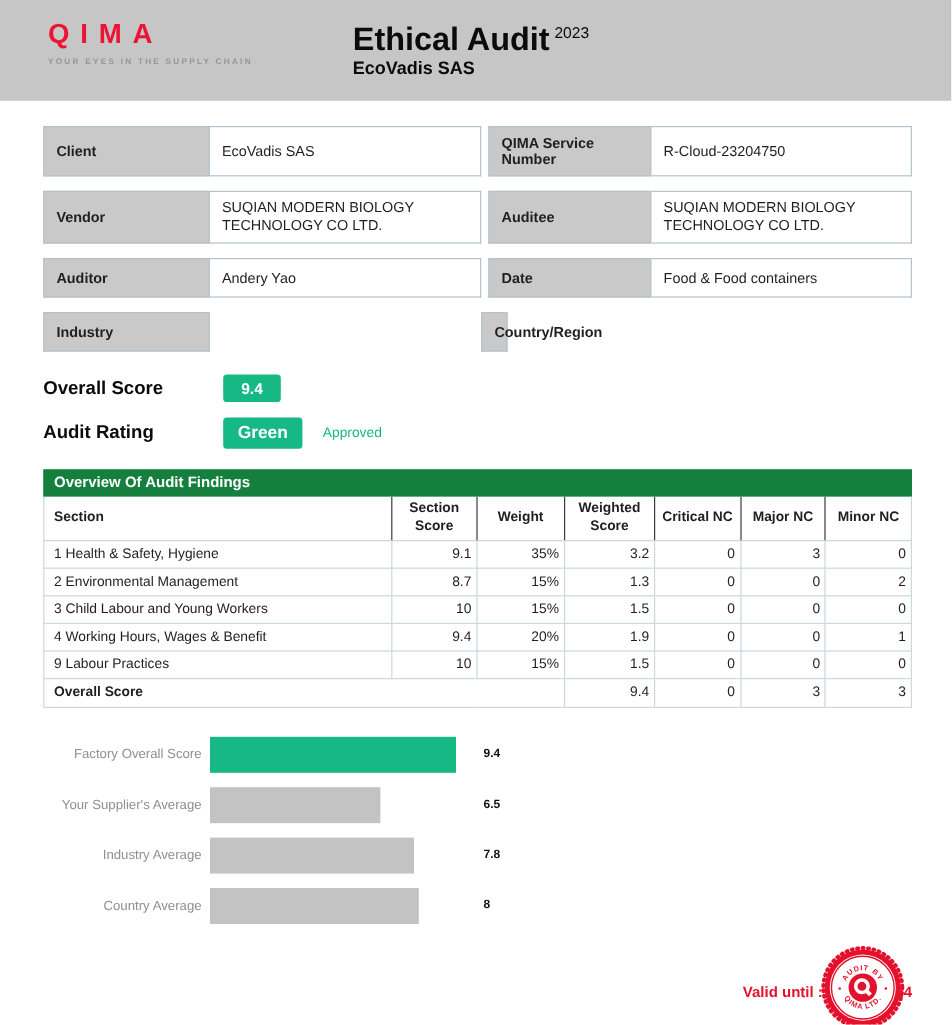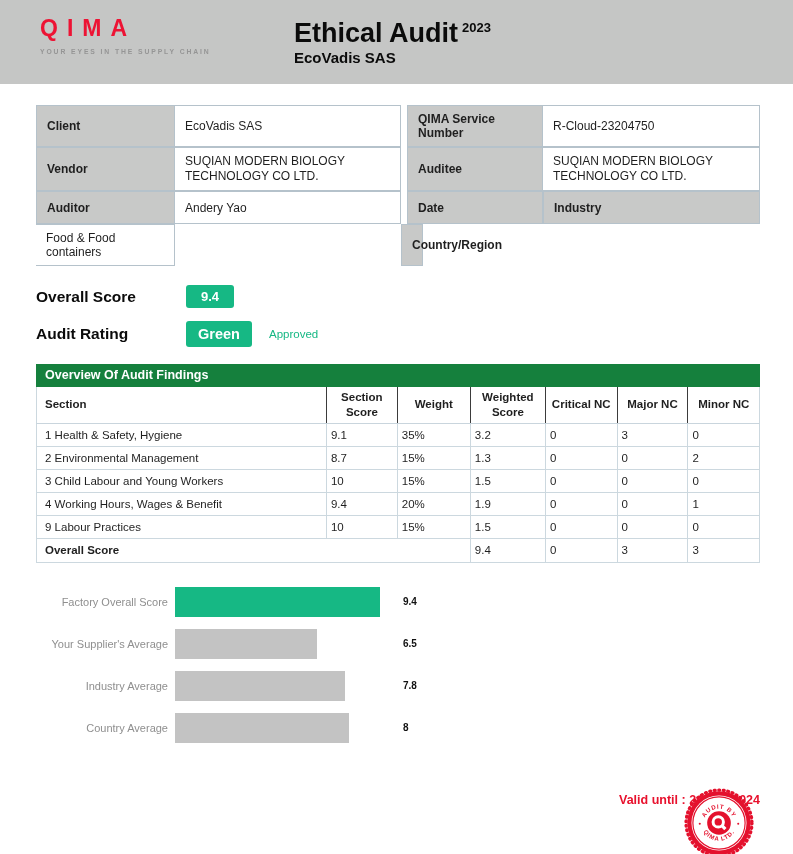--- a/index.html
+++ b/index.html
@@ -6,28 +6,28 @@
   .page{position:relative;width:793px;height:854px;background:#ffffff;
         font-family:"Liberation Sans", sans-serif;color:#1f1f1f;overflow:hidden;}
 
   
   .top-banner{position:relative;height:84px;background:#c5c6c5;}
   .logo-block{position:absolute;left:40px;top:13px;}
   .logo-text{color:#ed1334;font-size:23px;font-weight:700;letter-spacing:9px;line-height:30px;}
   .logo-tagline{margin-top:5px;color:#959595;font-size:6.8px;font-weight:700;letter-spacing:1.9px;}
   .title-block{position:absolute;left:294px;top:13px;}
   .doc-title{font-size:27px;font-weight:900;line-height:30px;color:#0b0b0b;}
-  .doc-title sup{font-size:13px;font-weight:700;vertical-align:super;margin-left:4px;}
+  .doc-title sup{font-size:13px;font-weight:400;vertical-align:super;margin-left:4px;}
   .doc-subtitle{font-size:15px;font-weight:700;color:#0b0b0b;margin-top:1px;}
 
   .content{padding:0 33px 0 36px;}
 
   
   .info-table{margin-top:21px;display:grid;grid-template-columns:139px 226px 6px 136px 217px;
-              row-gap:0;font-size:12px;}
+              row-gap:12px;font-size:12px;}
   .info-cell{display:flex;align-items:center;padding:6px 10px;min-height:19px;
              border:1px solid #b5c2cb;background:#fff;}
   .info-cell.lbl{background:#c8c9c8;font-weight:700;}
   .info-cell.val{border-left:0;}
   .info-spacer{background:transparent;}
   .info-cell .wrapbox{max-width:200px;line-height:1.25;}
 
   
   .score-block{margin-top:19px;}
   .score-row{display:flex;align-items:center;margin-bottom:13px;}
@@ -41,21 +41,21 @@
   .findings{margin-top:17px;}
   .findings-banner{background:#15803d;color:#fff;font-size:12.5px;font-weight:700;
                    padding:4px 9px;height:15px;line-height:15px;}
   table.findings-table{width:100%;border-collapse:collapse;font-size:11.5px;}
   .findings-table th{font-weight:700;text-align:center;padding:3px 4px;height:28px;
                      border-right:1px solid #3b3b3b;border-bottom:1px solid #c9d5dd;
                      border-top:0;background:#fff;line-height:1.3;}
   .findings-table th:first-child{text-align:left;padding-left:8px;}
   .findings-table th:last-child{border-right:1px solid #ccd8df;}
   .findings-table th.edge-l{border-left:1px solid #ccd8df;}
-  .findings-table td{border:1px solid #ccd8df;text-align:left;height:20px;padding:1px 4px;}
+  .findings-table td{border:1px solid #ccd8df;text-align:right;height:20px;padding:1px 4px;}
   .findings-table td.sec{text-align:left;padding-left:8px;}
   .findings-table tr.total td{height:21px;}
   .findings-table tr.total td.sec{font-weight:700;}
   col.c0{width:40.1%;} col.c1{width:9.8%;} col.c2{width:10.1%;} col.c3{width:10.4%;}
   col.c4{width:9.9%;} col.c5{width:9.8%;} col.c6{width:9.9%;}
 
   
   .chart{margin-top:24px;}
   .chart-row{display:flex;align-items:center;height:30px;margin-bottom:12px;}
   .chart-label{width:132px;text-align:right;color:#8f8f8f;font-size:11px;padding-right:7px;flex:none;}
@@ -101,22 +101,22 @@
       <div class="info-cell lbl">Auditee</div>
       <div class="info-cell val">
           <span class="wrapbox">SUQIAN MODERN BIOLOGY TECHNOLOGY CO LTD.</span>
         </div>
 
       <div class="info-cell lbl">Auditor</div>
       <div class="info-cell val">Andery Yao</div>
       <div class="info-spacer"></div>
       <div class="info-cell lbl">Date</div>
 
+      <div class="info-cell val">Food &amp; Food containers</div>
       <div class="info-cell lbl">Industry</div>
-      <div class="info-cell val">Food &amp; Food containers</div>
       <div class="info-spacer"></div>
       <div class="info-cell lbl">Country/Region</div>
     </div>
 
     <div class="score-block">
       <div class="score-row">
         <div class="score-label">Overall Score</div>
         <div class="badge small">9.4</div>
       </div>
       <div class="score-row">

